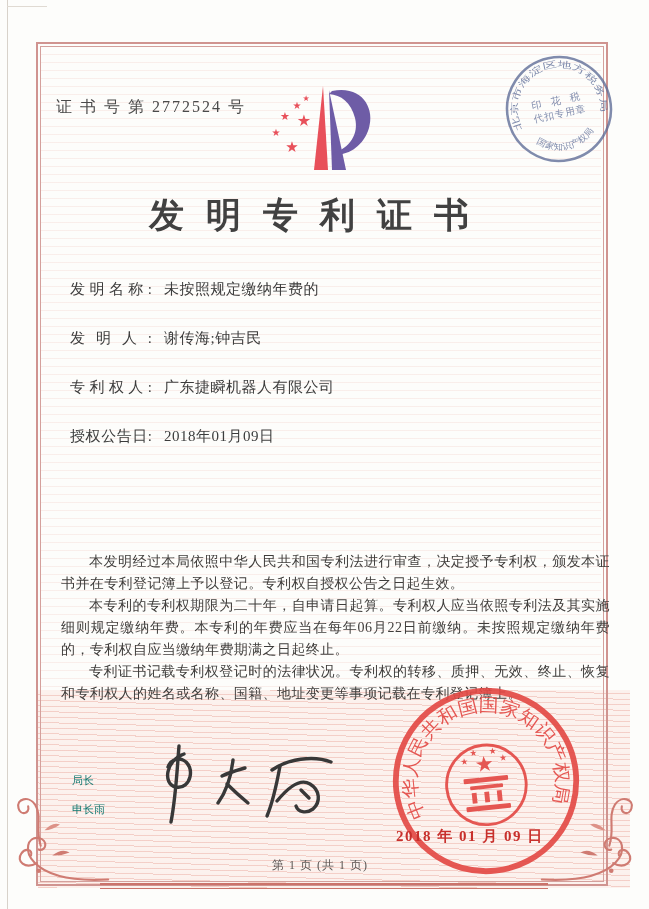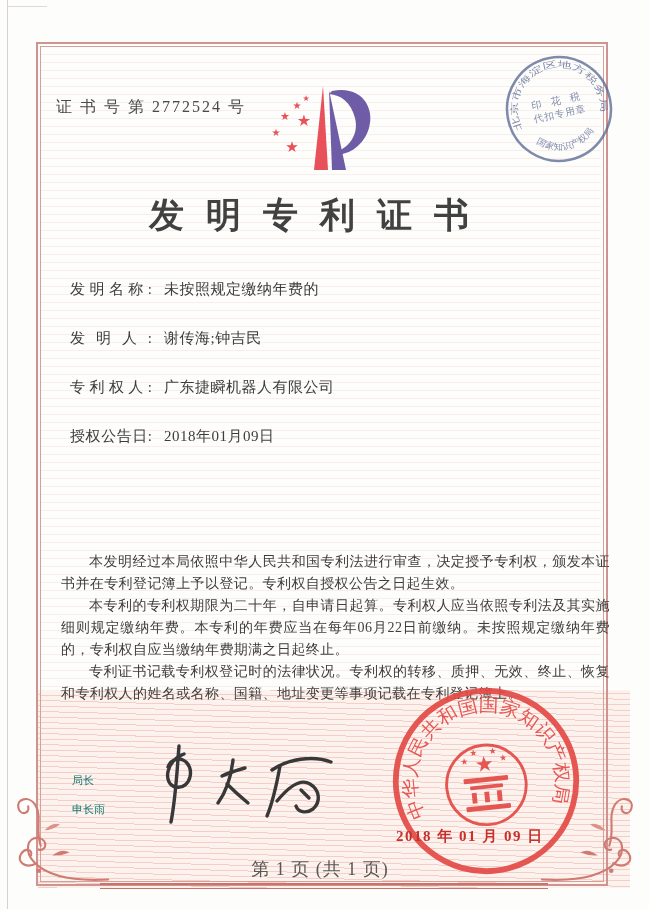--- a/index.html
+++ b/index.html
@@ -26,21 +26,21 @@
   .field-label{display:inline-block;width:82px;text-align:justify;text-align-last:justify;}
   .field-value{margin-left:12px;letter-spacing:.5px;}
   .body-text{left:61px;top:551px;width:549px;font-size:14px;line-height:22px;
              letter-spacing:.4px;color:#3f3d3b;text-align:justify;}
   .body-text p{margin:0;text-indent:2em;}
   .officer{left:72px;top:766px;font-size:11px;line-height:29px;color:#0f766e;}
   .signature{left:150px;top:740px;}
   .red-seal{left:389px;top:684px;opacity:.9;transform:rotate(-6deg);}
   .seal-date{left:396px;top:827px;font-size:15px;letter-spacing:1.5px;color:#c8302c;font-weight:700;}
   .tax-stamp{left:503px;top:53px;opacity:.78;transform:rotate(-12deg);}
-  .footer{left:36px;top:857px;width:568px;text-align:center;font-size:18px;letter-spacing:1px;color:#5a5654;}
+  .footer{left:36px;top:857px;width:568px;text-align:center;font-size:12px;letter-spacing:1px;color:#5a5654;}
   .bottom-line{left:100px;top:883px;width:448px;height:3px;border-top:2px solid #cb736b;border-bottom:1px solid #cb736b;box-sizing:content-box;}
   .corner{width:106px;height:106px;}
   .corner-left{left:6px;top:786px;}
   .corner-right{left:538px;top:786px;transform:scaleX(-1);}
   svg text{font-family:"DejaVu Sans","Liberation Sans",sans-serif;}
 </style>
 </head>
 <body>
 
 <div class="page">

